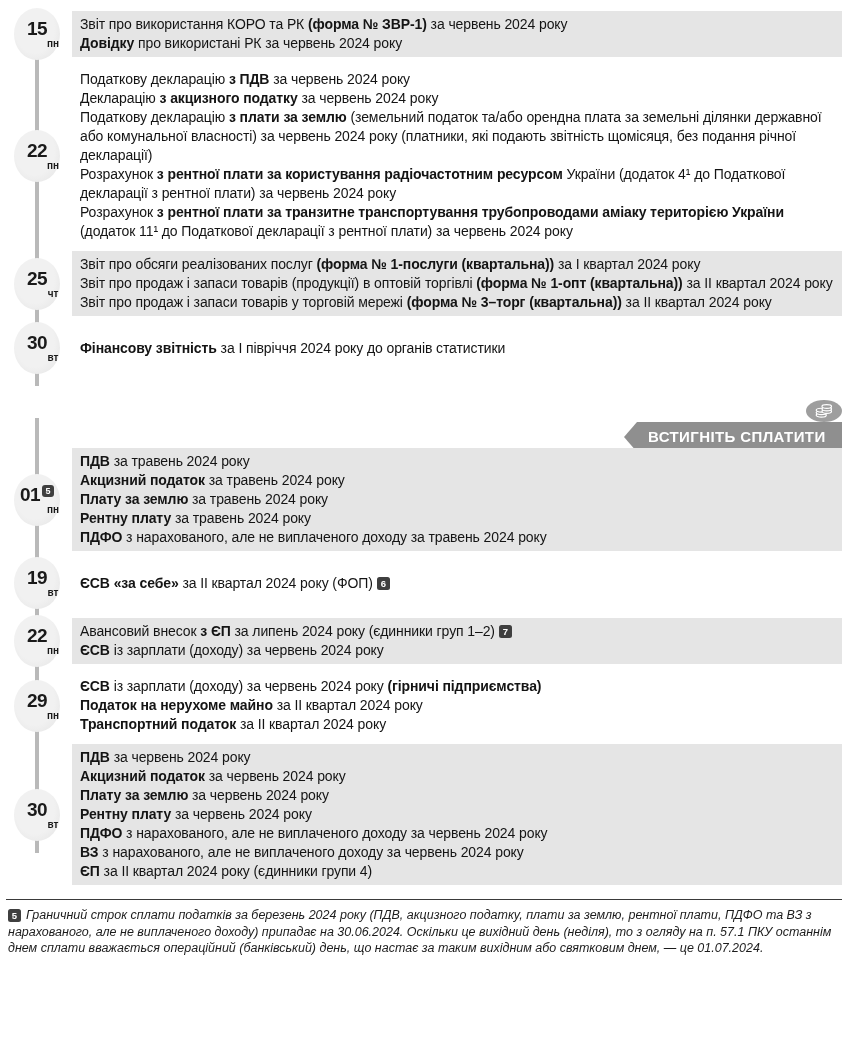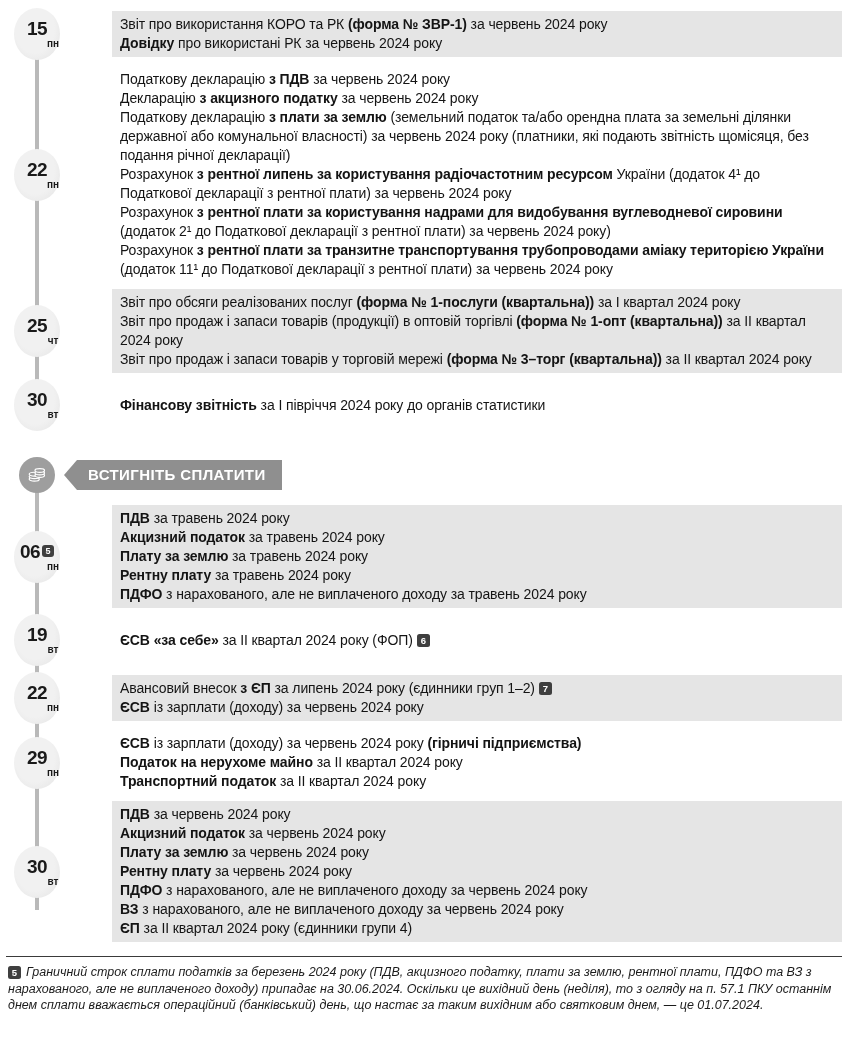--- a/index.html
+++ b/index.html
@@ -10,33 +10,33 @@
   }
   .tsection{position:relative;}
   .rail-line{position:absolute;left:29px;width:4px;background:#b9b9b9;top:0;height:0;z-index:0;}
   .trow{display:flex;align-items:center;margin-bottom:6px;position:relative;}
   .rail{width:66px;flex:0 0 66px;display:flex;justify-content:flex-start;align-self:stretch;align-items:center;position:relative;}
   .day-badge{
     position:relative;z-index:1;margin-left:8px;width:46px;height:52px;border-radius:50%;
     background:radial-gradient(ellipse at 45% 40%, #f1f1f1 55%, #e2e2e2 100%);
     display:flex;flex-direction:column;align-items:center;justify-content:center;
   }
-  .day-line{display:flex;align-items:center;gap:2px;}
+  .day-line{display:flex;gap:2px;}
   .day-num{font-weight:bold;font-size:19px;line-height:19px;letter-spacing:-0.5px;color:#1a1a1a;}
   .day-wd{font-weight:bold;font-size:10px;line-height:11px;color:#1a1a1a;margin-left:32px;}
   .day-mark{display:inline-flex;width:12px;height:12px;border-radius:3px;background:#3f3f3f;color:#fff;
     font-weight:bold;font-size:9px;line-height:12px;align-items:center;justify-content:center;font-style:normal;}
-  .items{flex:1;padding:4px 8px;min-width:0;margin-left:40px;}
+  .items{flex:1;padding:4px 8px;min-width:0;}
   .items.shaded{background:#e5e5e5;}
   .item{font-size:14px;line-height:19px;letter-spacing:-0.1px;}
   .item strong{letter-spacing:-0.1px;}
   .fn-marker{display:inline-flex;width:13px;height:13px;border-radius:2.5px;background:#3f3f3f;color:#fff;
     font-weight:bold;font-size:9.5px;line-height:13px;align-items:center;justify-content:center;
     margin-left:4px;vertical-align:1px;font-style:normal;flex:0 0 auto;}
-  .banner-row{display:flex;align-items:center;margin:26px 0 12px 0;position:relative;height:36px;}
+  .banner-row{display:flex;align-items:flex-end;margin:26px 0 12px 0;position:relative;height:36px;flex-direction:column;}
   .coin-circle{position:relative;z-index:1;margin-left:13px;width:36px;height:36px;border-radius:50%;
     background:#9e9e9e;display:flex;align-items:center;justify-content:center;}
   .banner-tag{
     margin-left:9px;height:30px;width:218px;background:#8f8f8f;color:#fff;font-weight:bold;
     font-size:15px;line-height:30px;letter-spacing:0.4px;padding-left:24px;box-sizing:border-box;
     clip-path:polygon(0 50%,13px 0,100% 0,100% 100%,13px 100%);
   }
   .footnotes{border-top:1.5px solid #3a3a3a;margin-top:14px;padding:7px 2px 0 2px;position:relative;}
   .footnote{font-style:italic;font-size:12.5px;line-height:16.5px;color:#1c1c1c;margin-bottom:2px;}
   .footnote .fn-marker{margin-left:0;margin-right:5px;vertical-align:0.5px;}
@@ -67,22 +67,21 @@
             <div class="day-line">
               <span class="day-num">22</span>
             </div>
             <div class="day-wd">пн</div>
           </div>
         </div>
         <div class="items">
           <div class="item"><span>Податкову декларацію </span><strong>з ПДВ</strong><span> за червень 2024 року</span></div>
           <div class="item"><span>Декларацію </span><strong>з акцизного податку</strong><span> за червень 2024 року</span></div>
           <div class="item"><span>Податкову декларацію </span><strong>з плати за землю</strong><span> (земельний податок та/або орендна плата за земельні ділянки державної або комунальної власності) за червень 2024 року (платники, які подають звітність щомісяця, без подання річної декларації)</span></div>
-          <div class="item"><span>Розрахунок </span><strong>з рентної липень за користування радіочастотним ресурсом</strong><span> України (додаток 4¹ до Податкової декларації з рентної плати) за червень 2024 року</span></div>
-          <div class="item"><span>Розрахунок </span><strong>з рентної плати за користування надрами для видобування вуглеводневої сировини</strong><span> (додаток 2¹ до Податкової декларації з рентної плати) за червень 2024 року)</span></div>
+          <div class="item"><span>Розрахунок </span><strong>з рентної плати за користування радіочастотним ресурсом</strong><span> України (додаток 4¹ до Податкової декларації з рентної плати) за червень 2024 року</span></div>
           <div class="item"><span>Розрахунок </span><strong>з рентної плати за транзитне транспортування трубопроводами аміаку територією України</strong><span> (додаток 11¹ до Податкової декларації з рентної плати) за червень 2024 року</span></div>
         </div>
       </div>
       <div class="trow">
         <div class="rail">
           <div class="day-badge">
             <div class="day-line">
               <span class="day-num">25</span>
             </div>
             <div class="day-wd">чт</div>
@@ -125,21 +124,21 @@
         </g>
       </svg>
     </div>
     <div class="banner-tag">ВСТИГНІТЬ СПЛАТИТИ</div>
   </div>
   <div class="rows">
       <div class="trow">
         <div class="rail">
           <div class="day-badge">
             <div class="day-line">
-              <span class="day-num">06</span>
+              <span class="day-num">01</span>
               <span class="day-mark">5</span>
             </div>
             <div class="day-wd">пн</div>
           </div>
         </div>
         <div class="items shaded">
           <div class="item"><strong>ПДВ</strong><span> за травень 2024 року</span></div>
           <div class="item"><strong>Акцизний податок</strong><span> за травень 2024 року</span></div>
           <div class="item"><strong>Плату за землю</strong><span> за травень 2024 року</span></div>
           <div class="item"><strong>Рентну плату</strong><span> за травень 2024 року</span></div>

